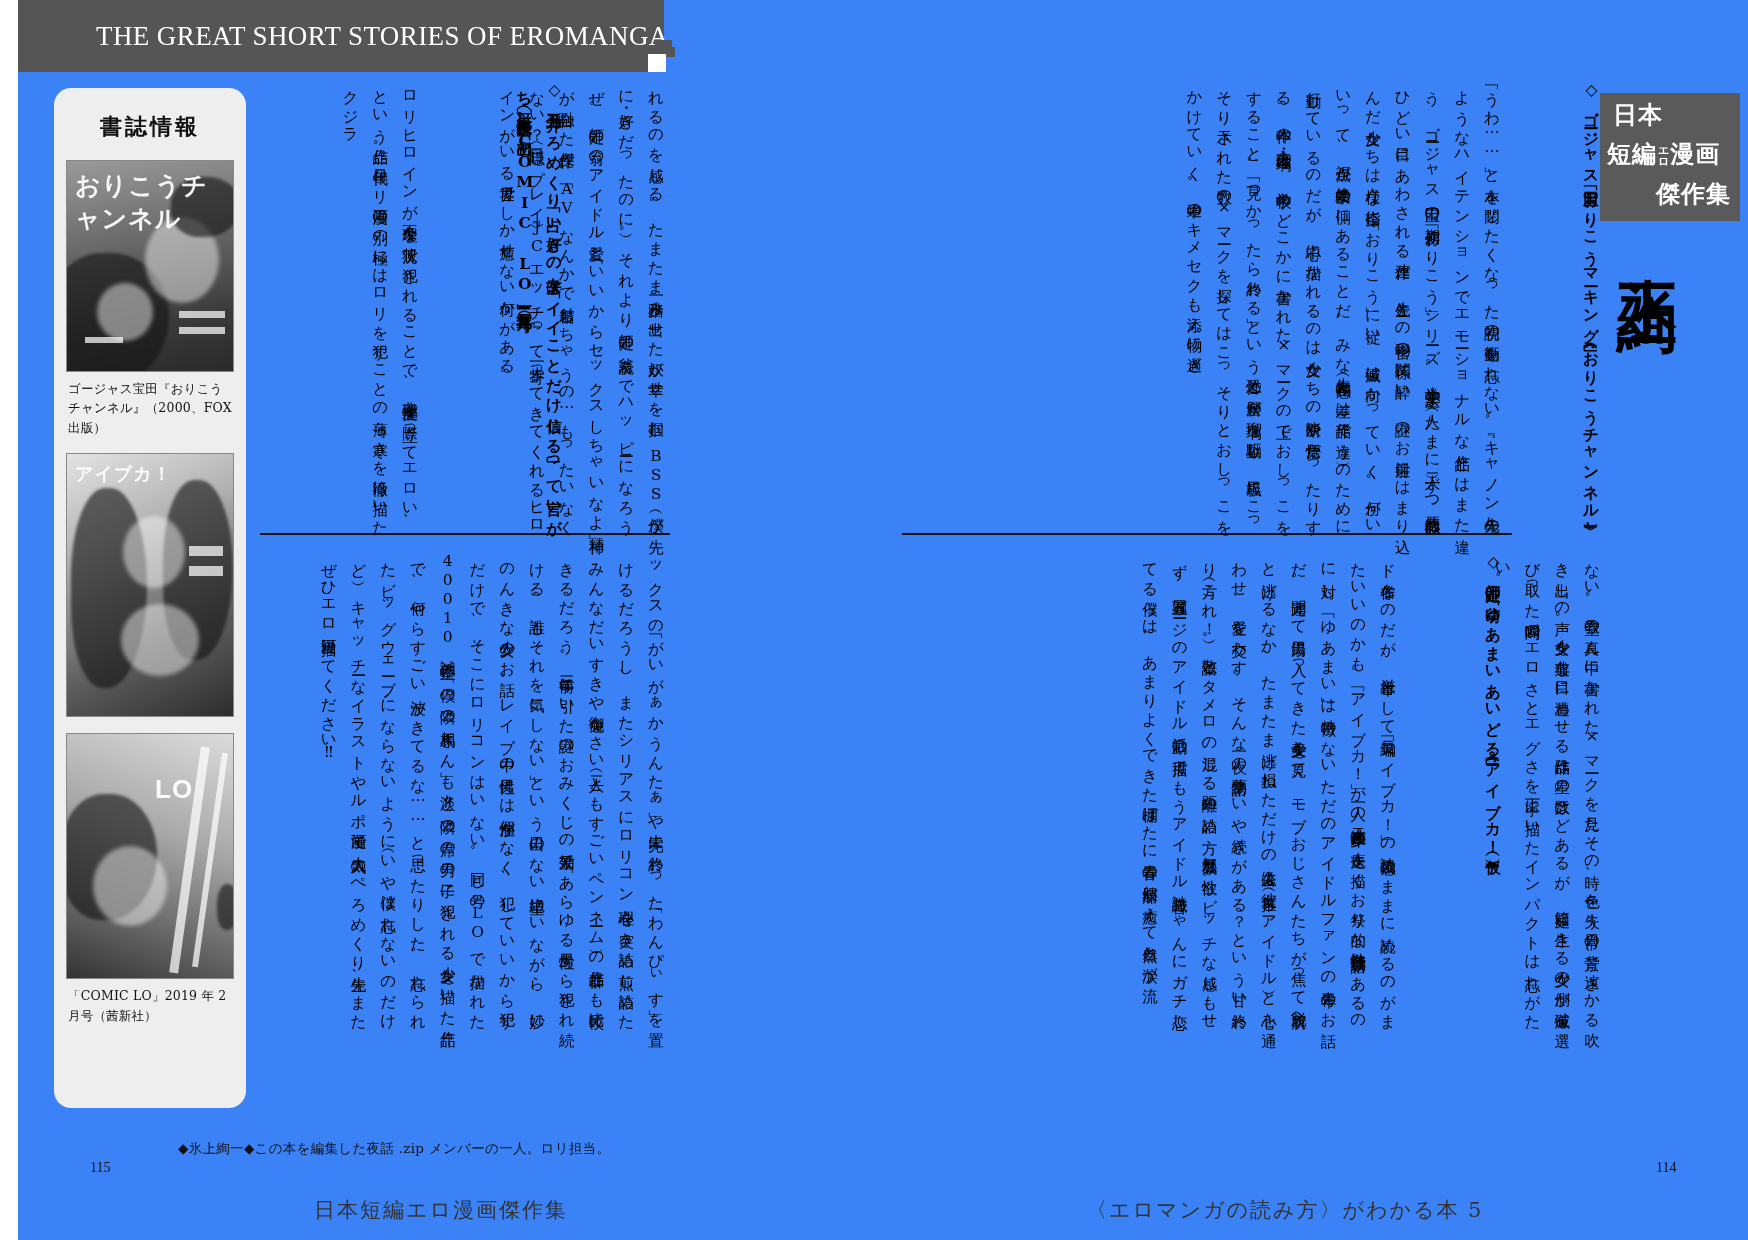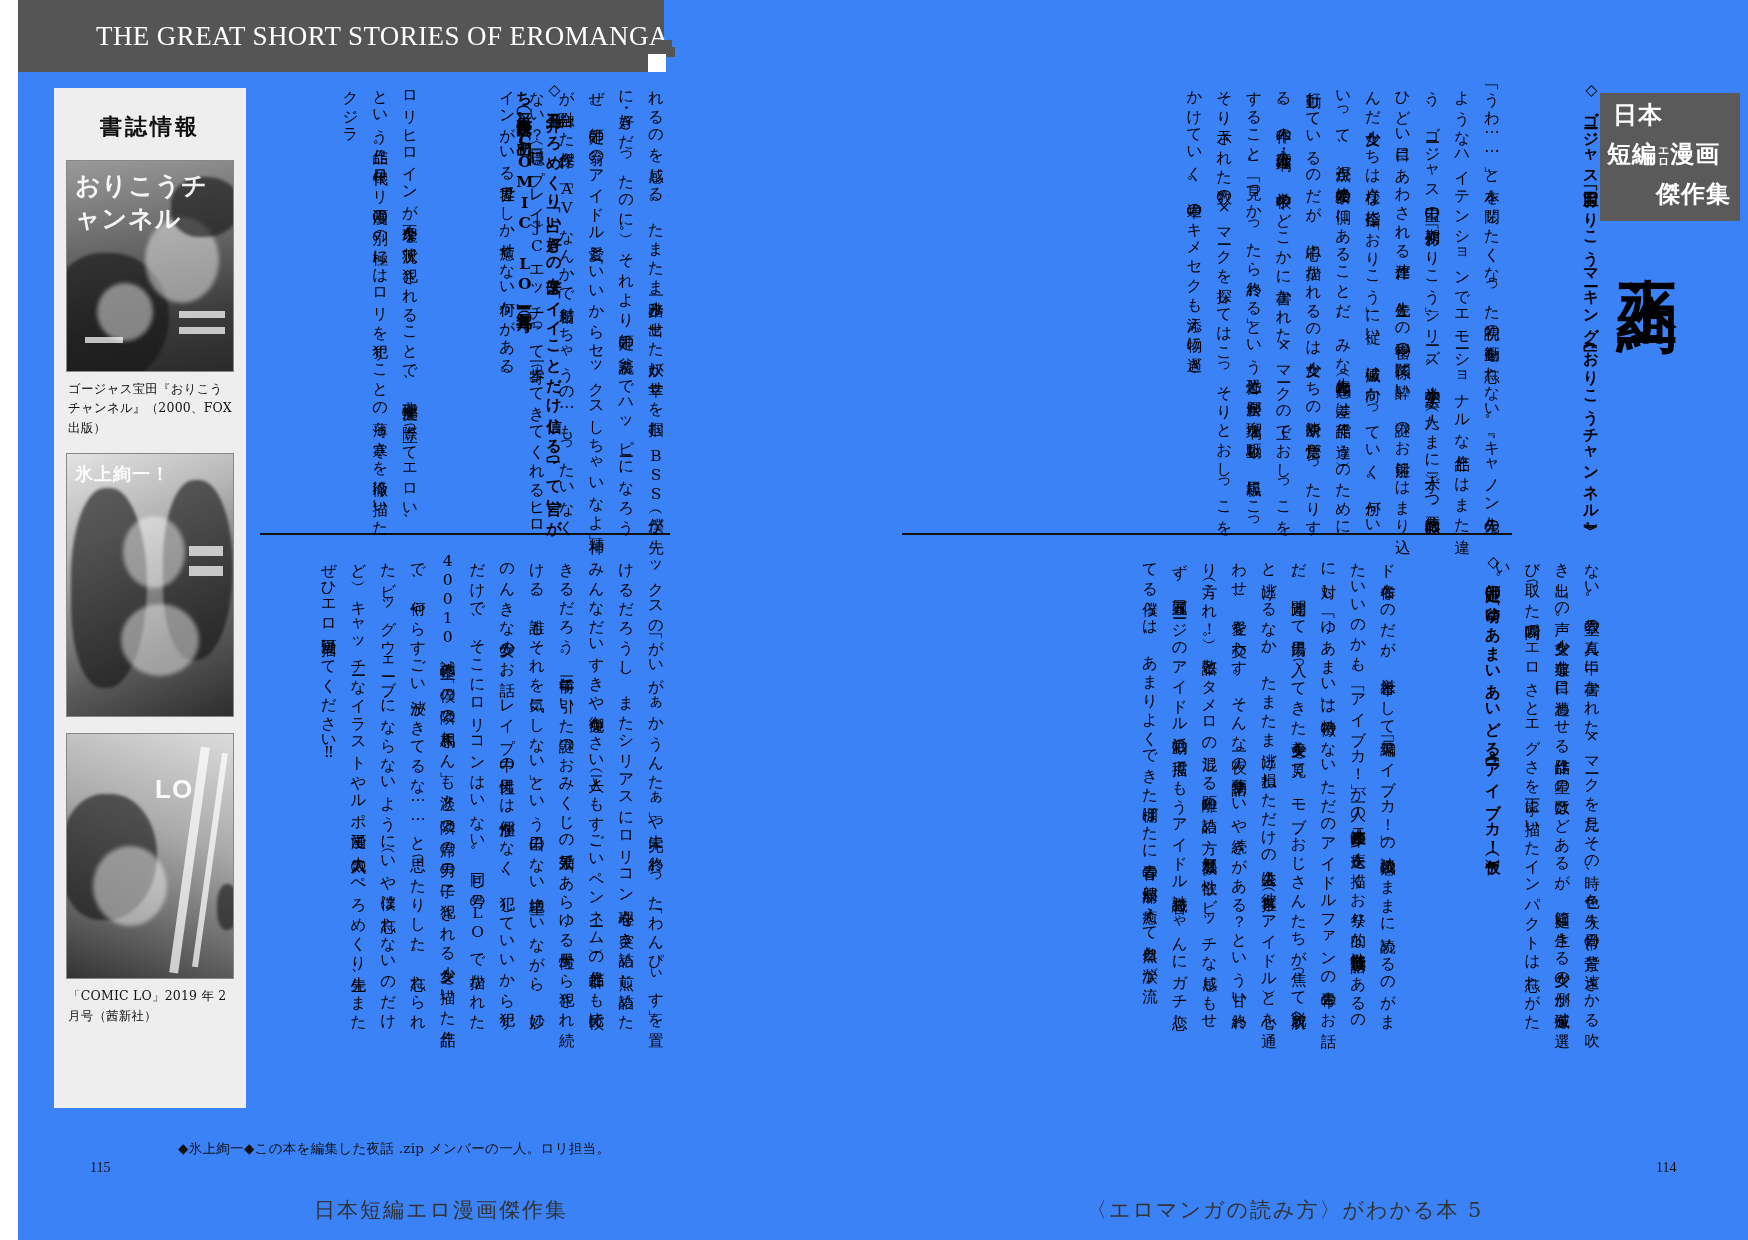--- a/index.html
+++ b/index.html
@@ -58,20 +58,21 @@
   }
 
   
   .biblio {
     position: absolute;
     left: 36px; top: 88px;
     width: 192px;
     height: 1020px;
     background: #eeeeee;
     padding: 14px 12px 10px 12px;
+    border-radius: 17px;
   }
   .biblio-heading {
     text-align: center;
     font-family: "DejaVu Serif", "Liberation Serif", serif;
     font-weight: bold;
     font-size: 22px;
     letter-spacing: 3px;
     color: #111;
     margin: 10px 0 18px 0;
   }
@@ -245,21 +246,21 @@
     </div>
 
     <div class="cover-block">
       <div class="cover-art art art-2">
         <div class="dark" style="left:4px;top:34px;width:76px;height:200px;"></div>
         <div class="dark" style="left:96px;top:26px;width:70px;height:180px;"></div>
         <div class="blob" style="left:56px;top:62px;width:62px;height:72px;"></div>
         <div class="blob" style="left:54px;top:150px;width:78px;height:72px;"></div>
         <div class="bar" style="left:122px;top:92px;width:34px;height:10px;"></div>
         <div class="bar" style="left:122px;top:112px;width:34px;height:10px;"></div>
-        <div class="logo" style="left:8px;top:8px;font-size:18px;">氷上絢一！</div>
+        <div class="logo" style="left:8px;top:8px;font-size:18px;">アイブカ！</div>
       </div>
     </div>
 
     <div class="cover-block">
       <div class="cover-art art art-3">
         <div class="dark" style="left:-6px;top:60px;width:96px;height:126px;"></div>
         <div class="blob" style="left:26px;top:112px;width:74px;height:80px;"></div>
         <div class="bar" style="left:118px;top:12px;width:9px;height:228px;transform:rotate(8deg);"></div>
         <div class="bar" style="left:140px;top:18px;width:6px;height:216px;transform:rotate(8deg);"></div>
         <div class="dark" style="left:150px;top:150px;width:22px;height:46px;"></div>

